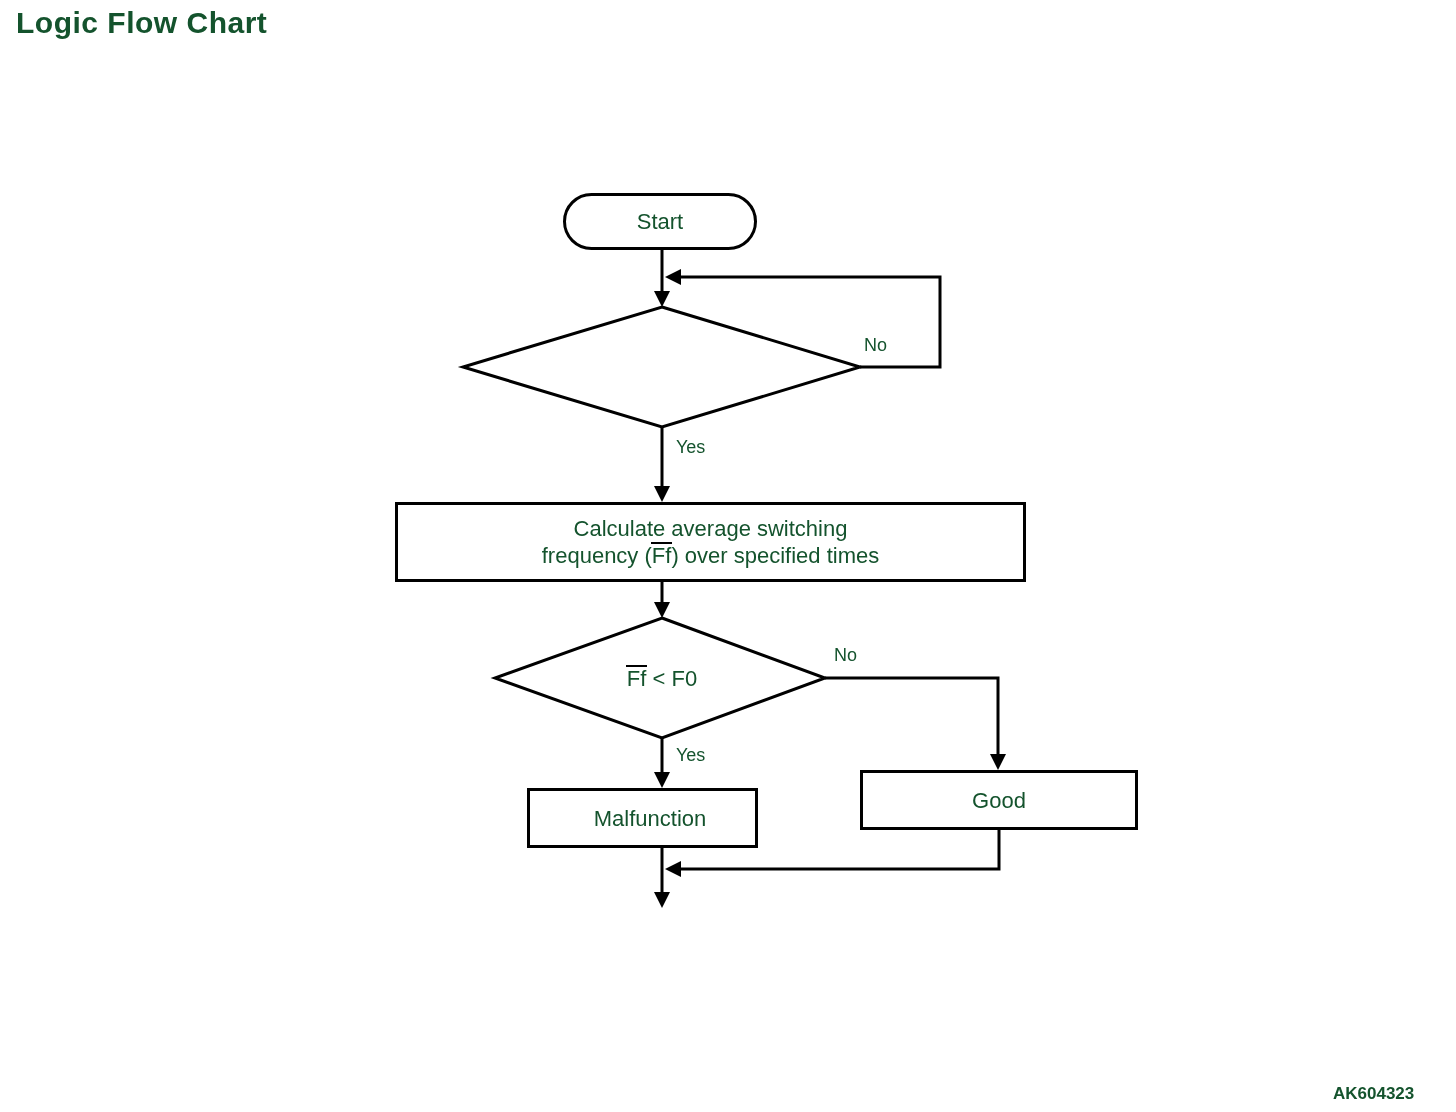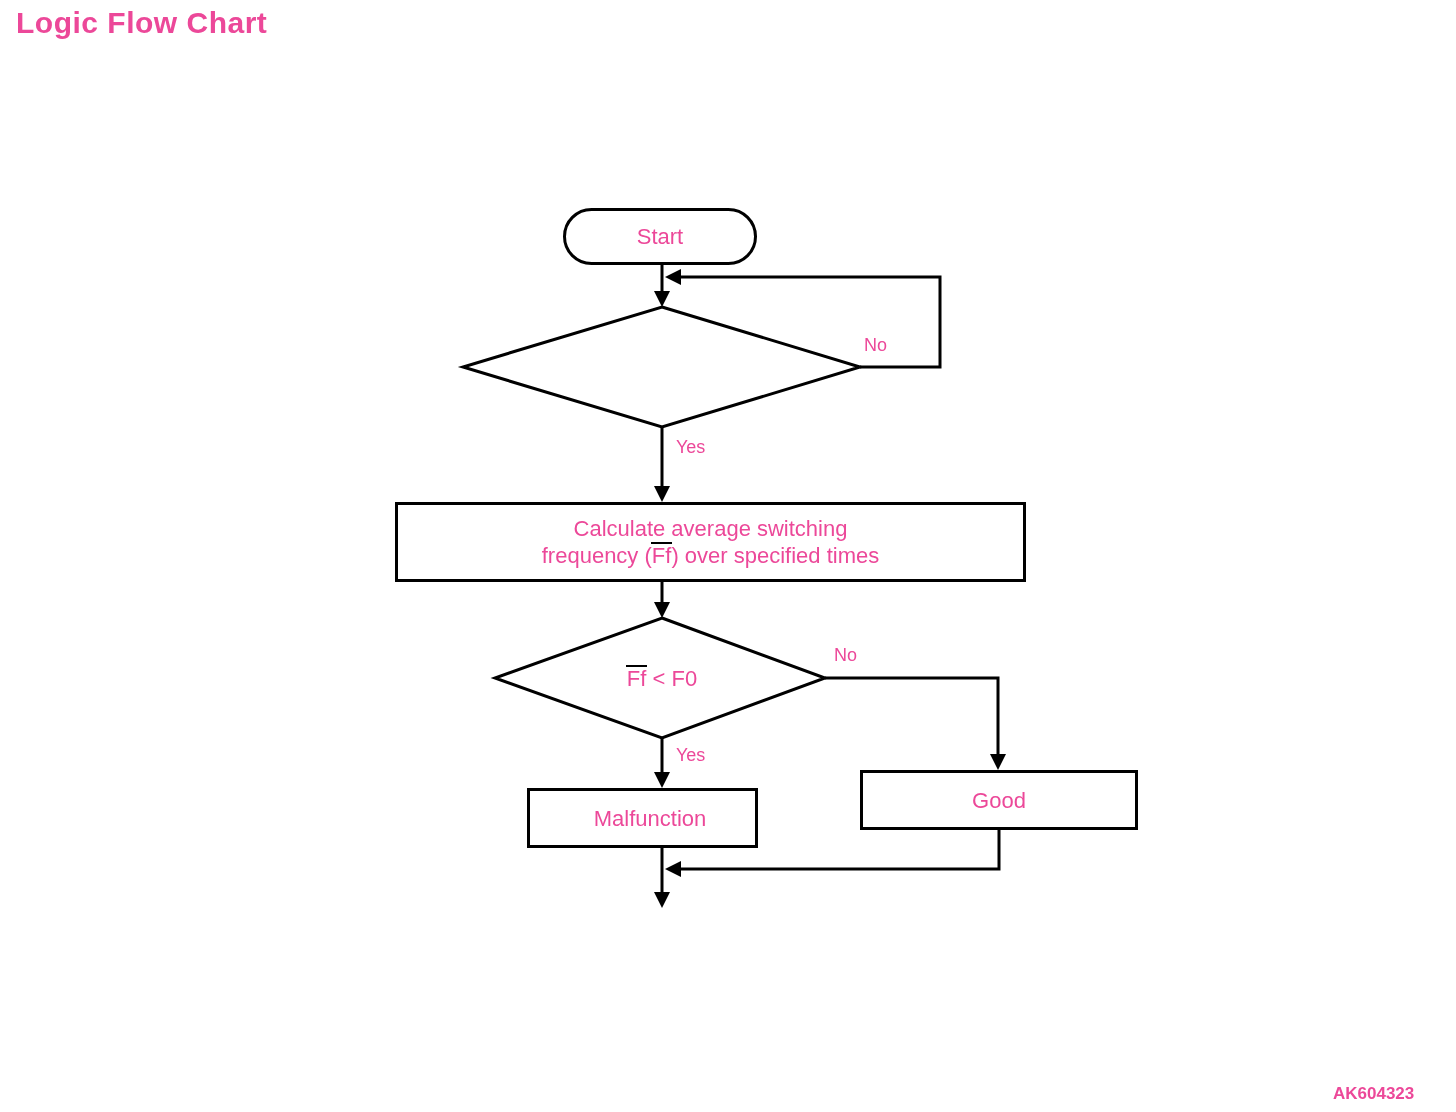--- a/index.html
+++ b/index.html
@@ -6,21 +6,21 @@
     margin: 0;
     padding: 0;
     background: #ffffff;
   }
   .canvas {
     position: relative;
     width: 1456px;
     height: 1112px;
     background: #ffffff;
     font-family: "Liberation Sans", "DejaVu Sans", sans-serif;
-    color: #ec4899;
+    color: #14532d;
     overflow: hidden;
   }
   .page-title {
     position: absolute;
     left: 16px;
     top: 6px;
     font-size: 30px;
     font-weight: bold;
     letter-spacing: 0.5px;
     white-space: nowrap;
@@ -38,21 +38,21 @@
     border: 3px solid #000000;
     background: #ffffff;
     display: flex;
     align-items: center;
     justify-content: center;
     font-size: 22px;
     line-height: 27px;
     text-align: center;
     white-space: nowrap;
   }
-  .terminator { border-radius: 30px; margin-top: 15px; }
+  .terminator { border-radius: 30px; }
   .node-start { left: 563px; top: 193px; width: 194px; height: 57px; }
   .node-calc  { left: 395px; top: 502px; width: 631px; height: 80px; flex-direction: column; }
   .node-malfunction { left: 527px; top: 788px; width: 231px; height: 60px; padding-left: 15px; }
   .node-good  { left: 860px; top: 770px; width: 278px; height: 60px; }
   .node-end   { left: 563px; top: 908px; width: 194px; height: 59px; }
   .diamond-text {
     position: absolute;
     width: 200px;
     text-align: center;
     font-size: 22px;

